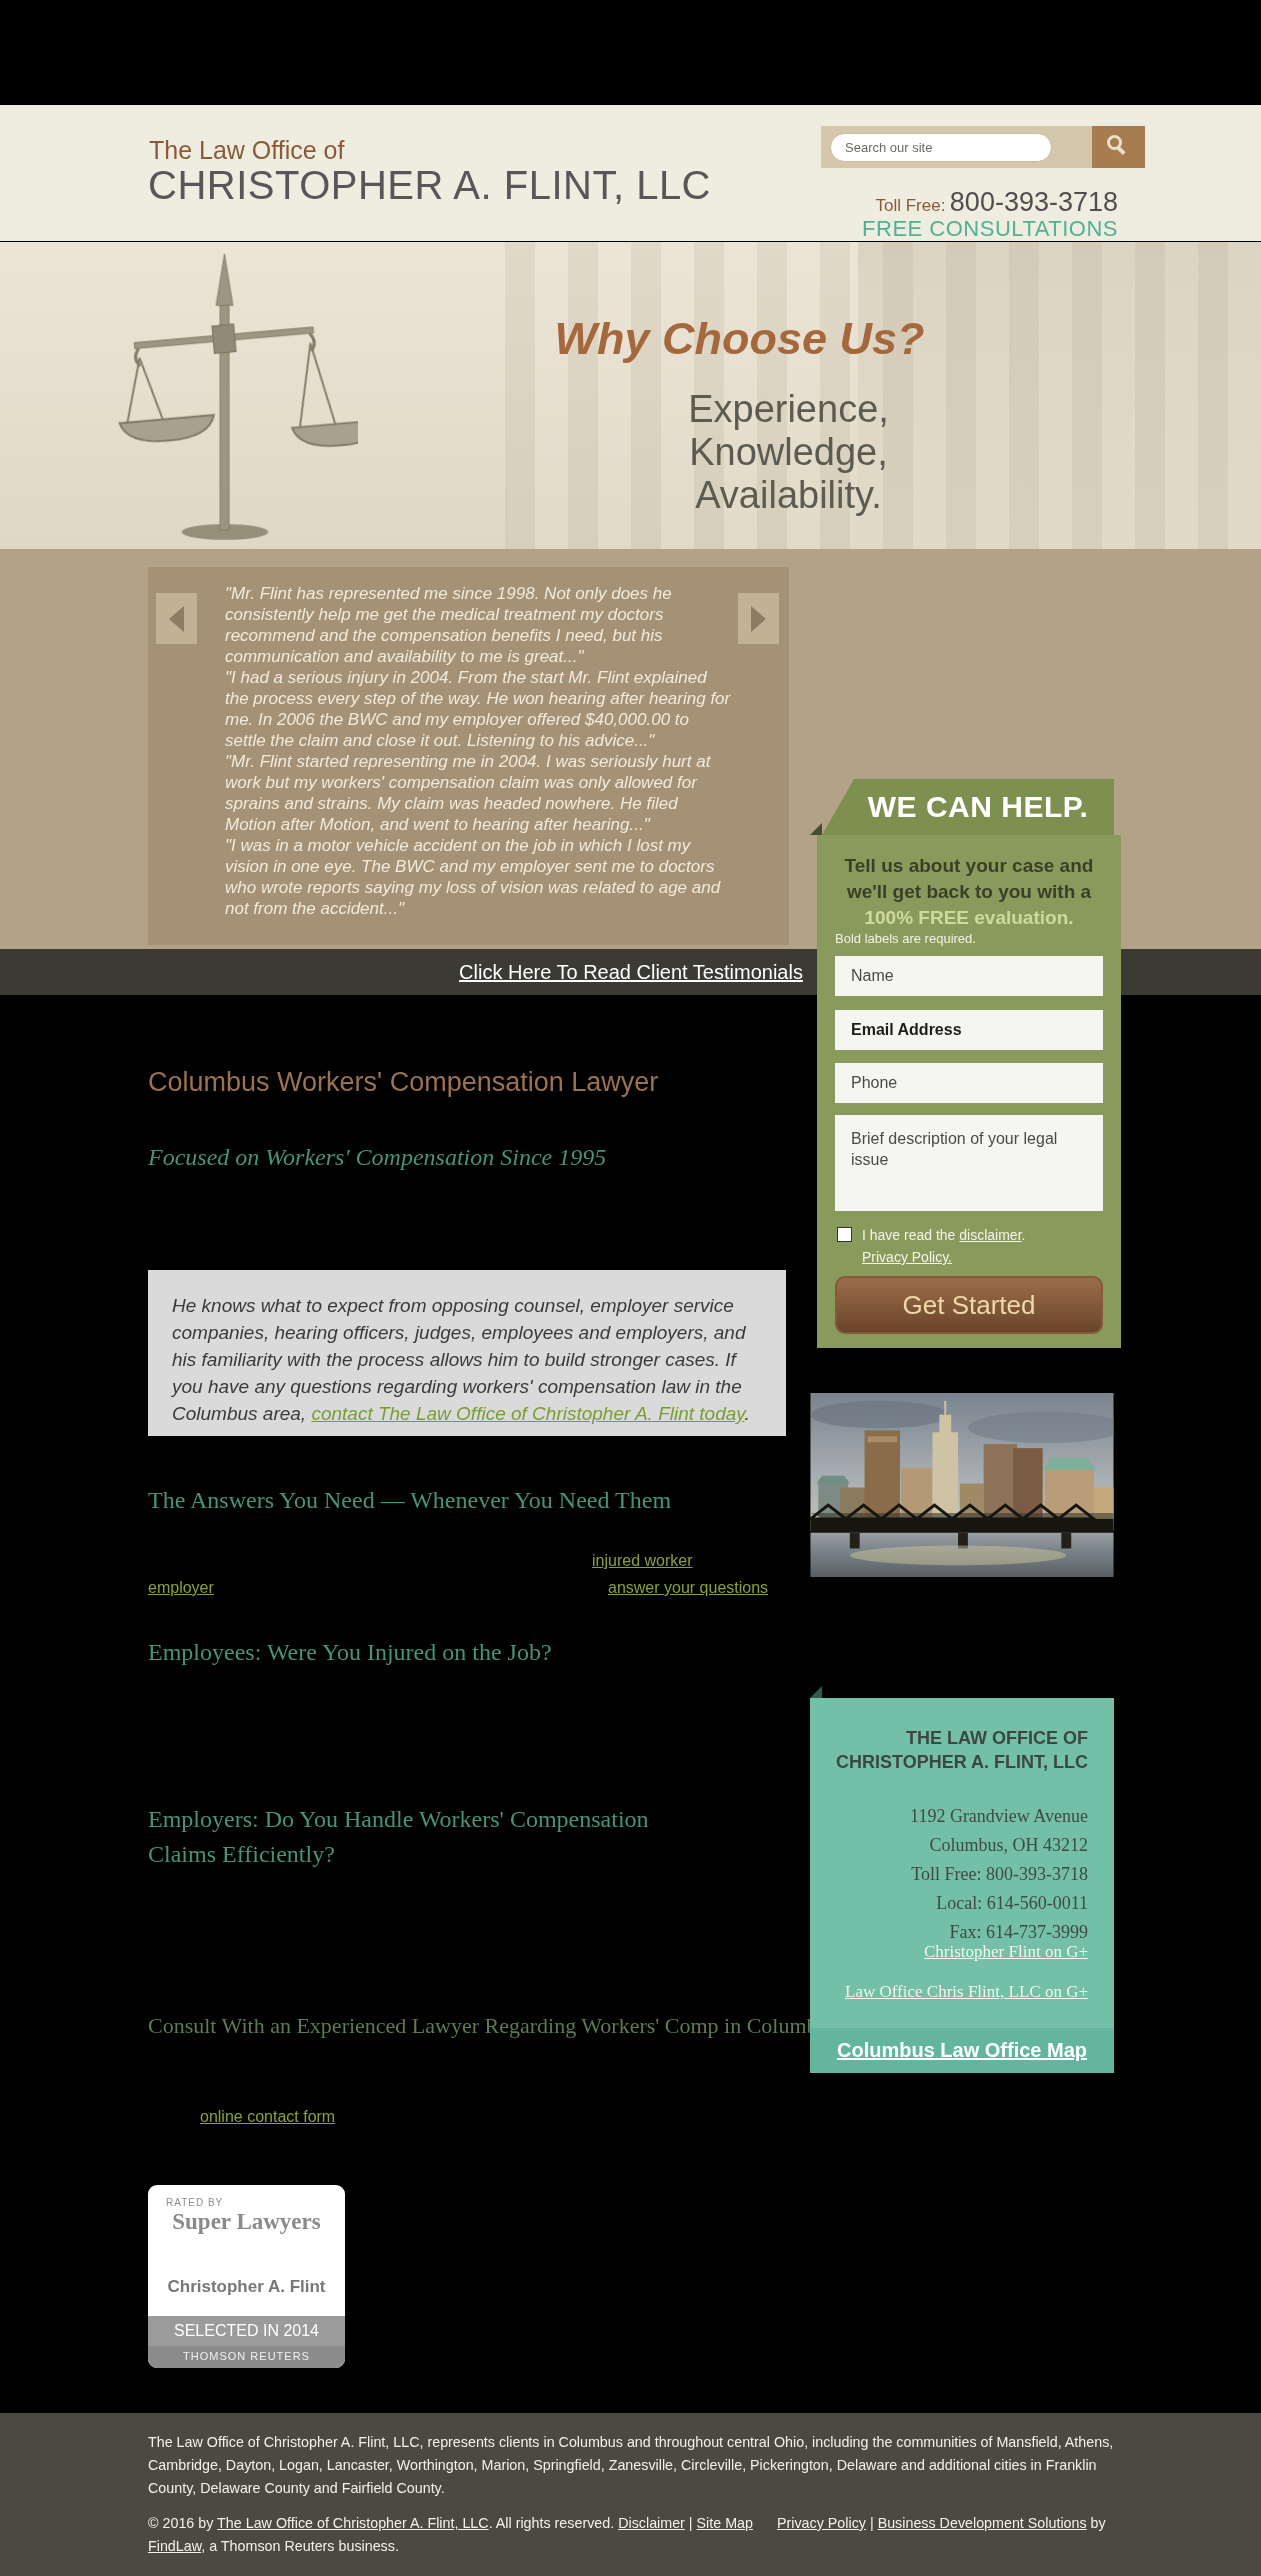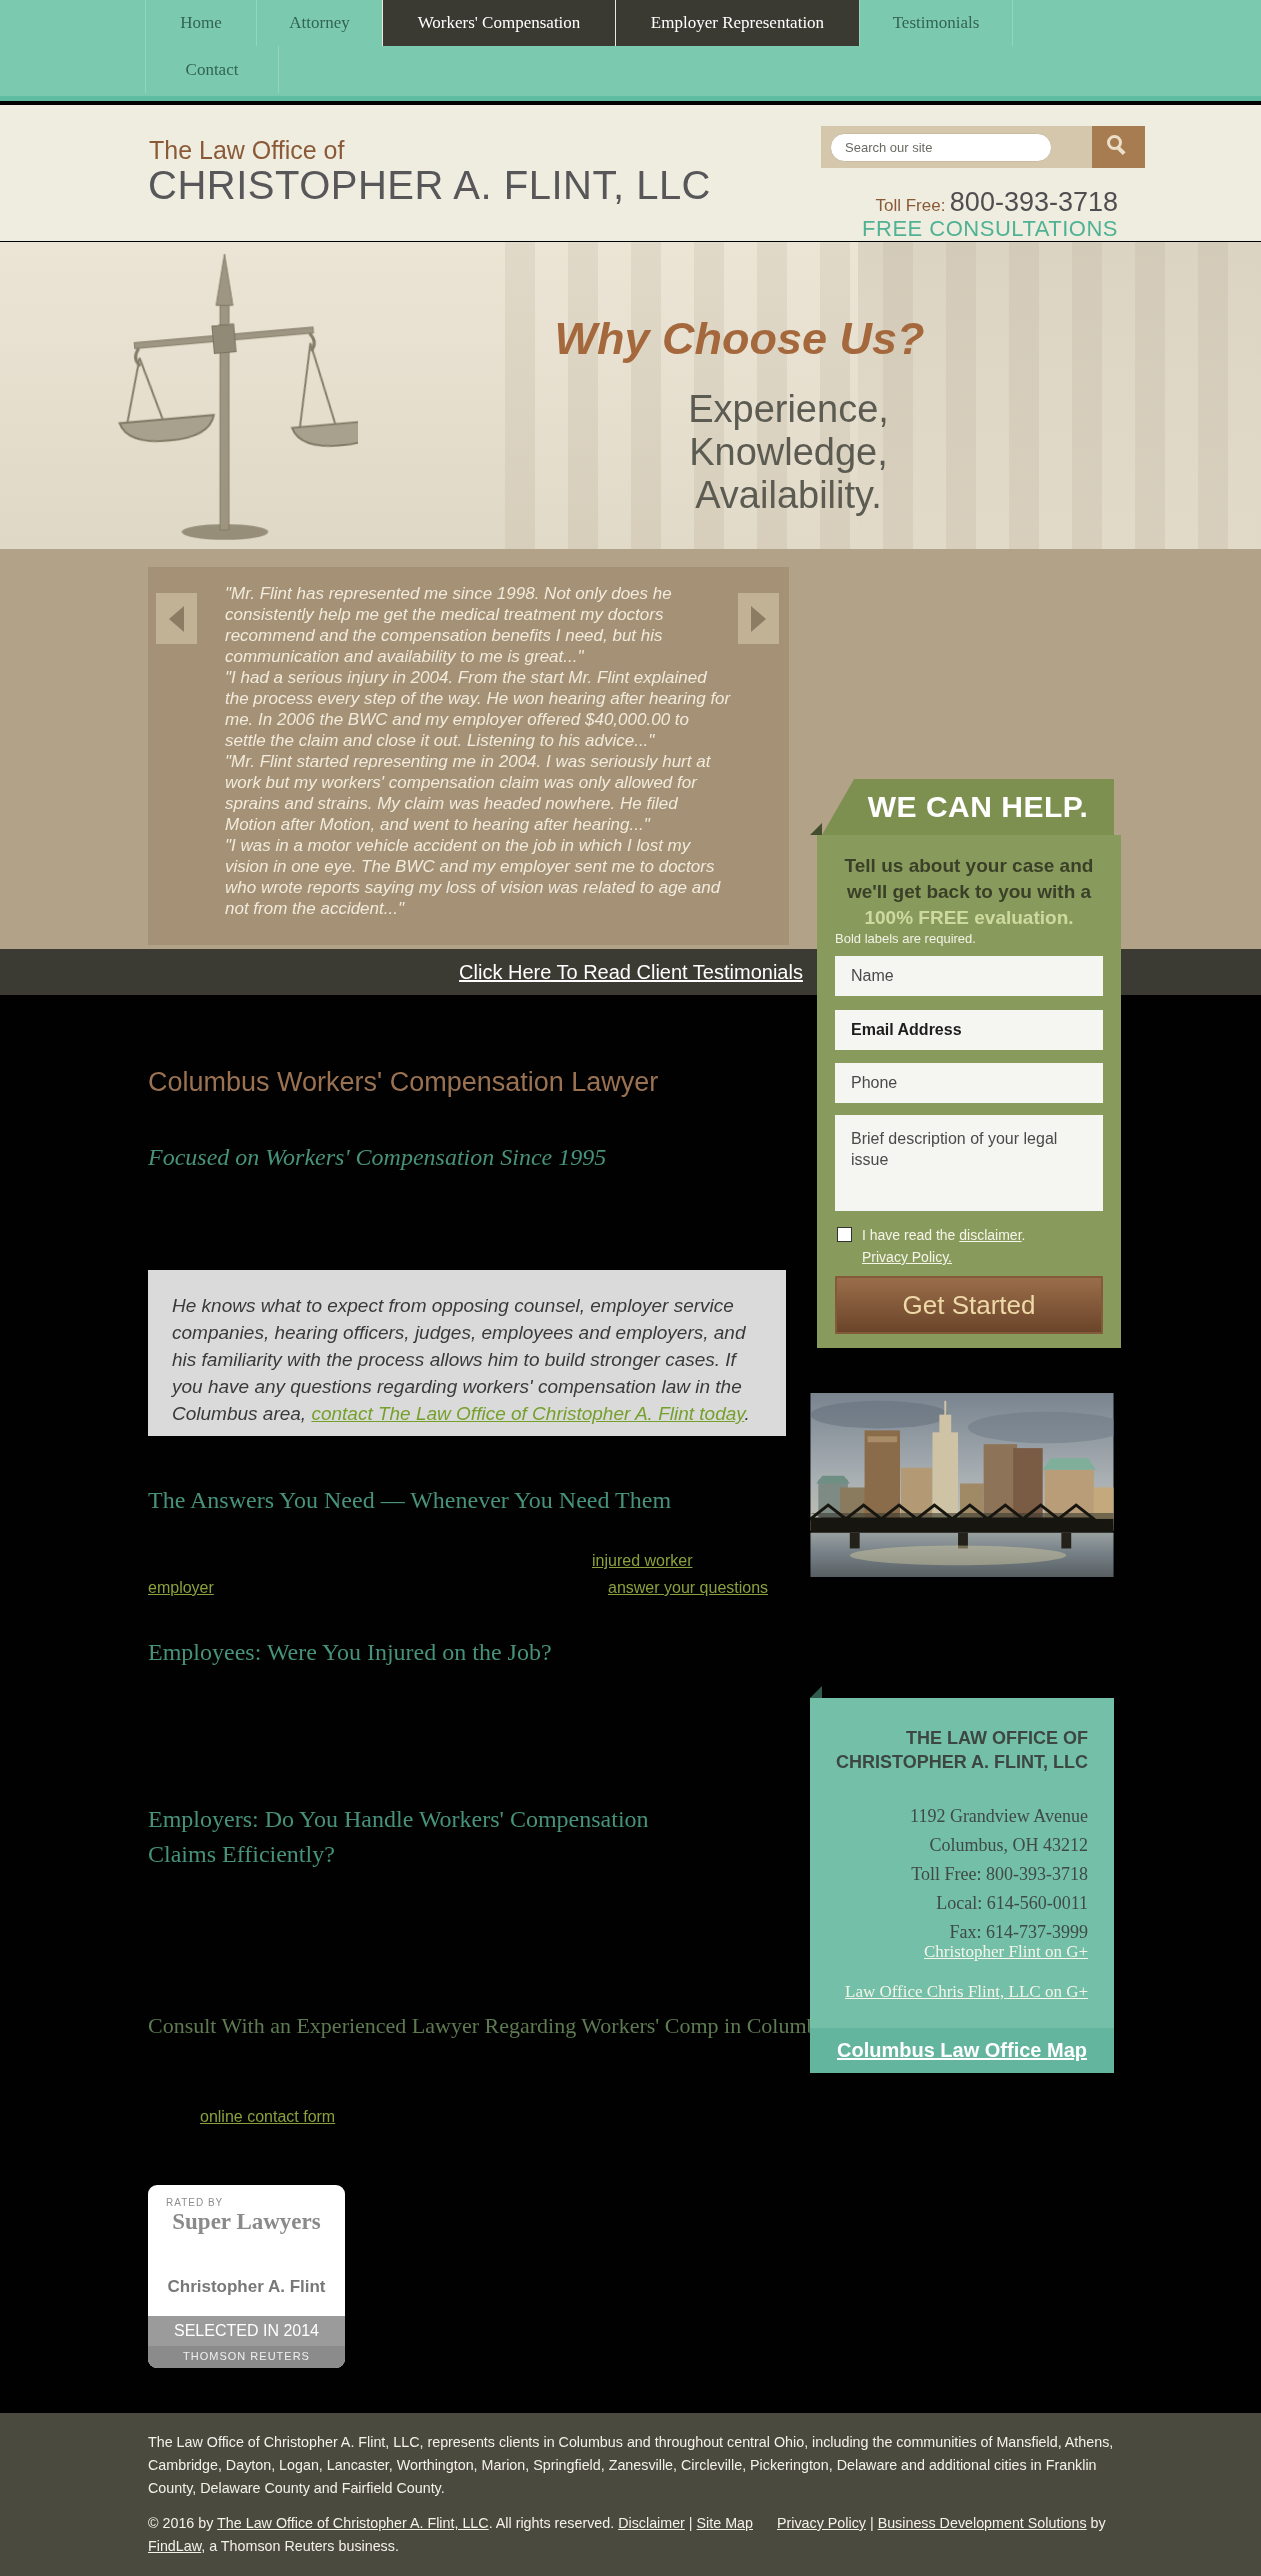--- a/index.html
+++ b/index.html
@@ -120,21 +120,21 @@
   .fi-email { top:175px; }
   .fi-email::placeholder { color:#1d1d1d; font-weight:bold; }
   .fi-phone { top:228px; }
   .fi-desc  { top:280px; height:96px; padding-top:13px; resize:none; line-height:21px; }
   .help-check { position:absolute; left:20px; top:392px; width:15px; height:15px; appearance:none;
                 background:#fff; border:1px solid #333; cursor:pointer; }
   .help-checklabel { position:absolute; left:45px; top:392px; font-size:14px; color:#f5f5ea; }
   .white-link { color:#f5f5ea; text-decoration:underline; cursor:pointer; }
   .help-privacy { position:absolute; left:45px; top:414px; font-size:14px; }
   .help-submit { position:absolute; left:18px; top:441px; width:268px; height:58px; cursor:pointer;
-                 background:linear-gradient(180deg,#9a6e4b,#6b4429); border:2px solid #835a3a; border-radius:1px;
+                 background:linear-gradient(180deg,#9a6e4b,#6b4429); border:2px solid #835a3a; border-radius:10px;
                  color:#eed9a8; font-size:26px; font-family:"Liberation Sans", sans-serif; }
 
   
   .skyline { position:absolute; left:810px; top:1393px; width:304px; height:184px; }
 
   
   .office-header { position:absolute; left:822px; top:1642px; width:292px; height:55px; background:#58b097;
                    clip-path:polygon(11% 0, 100% 0, 100% 100%, 0 100%);
                    color:#fff; font-weight:bold; font-size:28px; line-height:55px; text-align:center;
                    padding-left:20px; }
@@ -155,32 +155,20 @@
   .footer p { position:absolute; left:148px; width:998px; font-size:14.3px; line-height:23px; color:#f3f2ea; }
   .footer-p1 { top:18px; }
   .footer-p2 { top:99px; }
   .footer a { color:#f3f2ea; text-decoration:underline; cursor:pointer; }
 </style>
 </head>
 <body>
 
 <div class="page">
 
-  <div class="nav">
-    <div class="nav-row nav-row1">
-      <div class="tab" style="width:111px">Home</div>
-      <div class="tab" style="width:126px">Attorney</div>
-      <div class="tab dark" style="width:233px">Workers' Compensation</div>
-      <div class="tab dark" style="width:244px">Employer Representation</div>
-      <div class="tab" style="width:154px">Testimonials</div>
-    </div>
-    <div class="nav-row nav-row2">
-      <div class="tab" style="width:134px">Contact</div>
-    </div>
-  </div>
 
   <div class="header">
     <div class="firm-pre">The Law Office of</div>
     <div class="firm-name">CHRISTOPHER A. FLINT, LLC</div>
     <div class="search-wrap">
       <input class="search-input" type="text" placeholder="Search our site" style="">
       <button class="search-btn">
         <span class="mag"></span>
       </button>
     </div>

